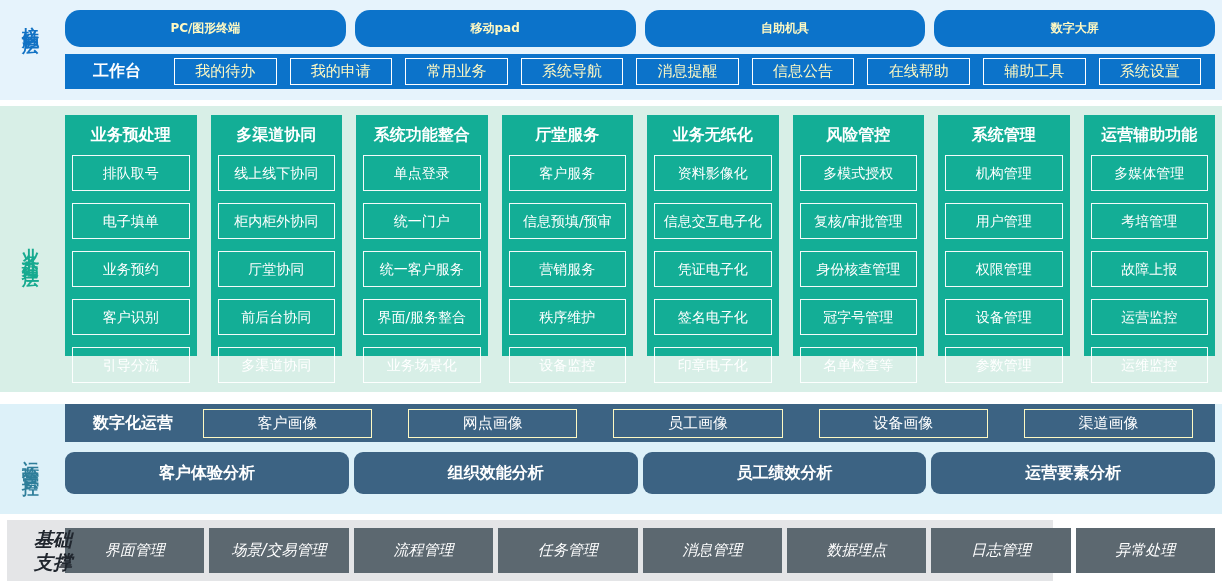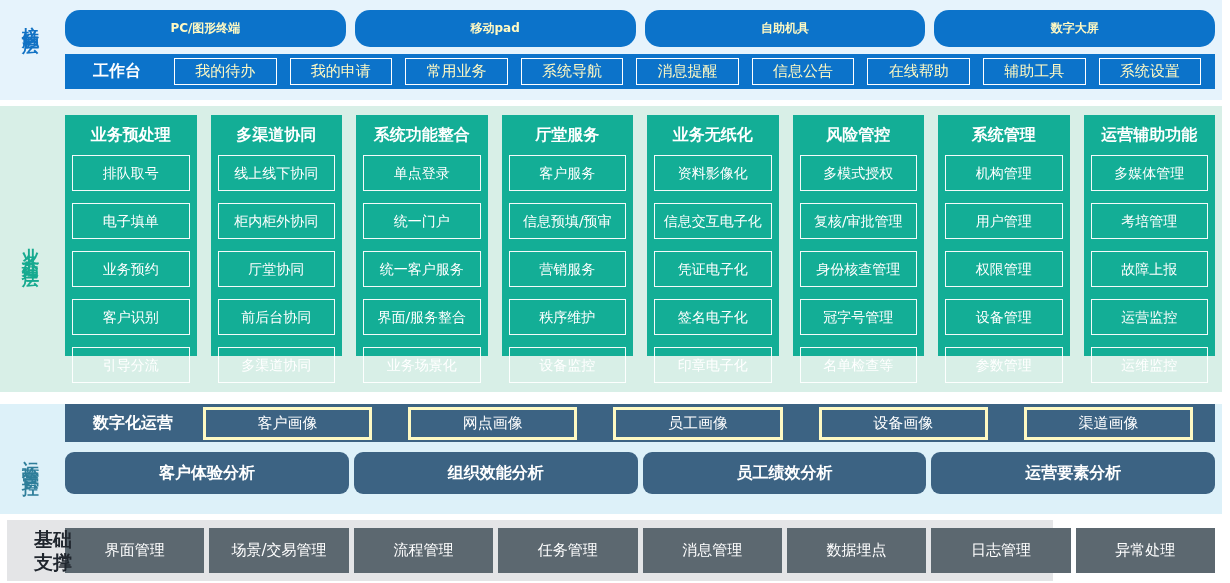--- a/index.html
+++ b/index.html
@@ -2,21 +2,21 @@
 <html><head>
 <meta charset="utf-8">
 <style>
   html,body{margin:0;padding:0;background:#ffffff;font-family:"DejaVu Sans","Liberation Sans",sans-serif;}
   .canvas{position:relative;width:1230px;height:583px;background:#ffffff;overflow:hidden;}
 
   .strip{position:relative;width:1222px;box-sizing:border-box;}
   .strip-contact{height:100px;background:#e6f3fc;}
   .strip-business{height:286px;background:#d8efe7;margin-top:6px;}
   .strip-ops{height:110px;background:#ddf1f9;margin-top:8px;}
-  .strip-foundation{height:61px;background:#e4e5e7;margin-top:6px;margin-left:7px;width:1046px;}
+  .strip-foundation{height:61px;background:#e4e5e7;margin-top:6px;margin-left:7px;width:1046px;font-style:italic;}
 
   .vlabel{position:absolute;left:20px;writing-mode:vertical-rl;text-orientation:upright;
           font-weight:bold;font-size:17px;letter-spacing:6px;white-space:nowrap;}
   .vlabel-blue{color:#1272c4;top:13px;}
   .vlabel-green{color:#17aa90;top:50%;transform:translateY(-50%);}
   .vlabel-teal{color:#2e7e9a;top:50%;transform:translateY(-50%);}
   .flabel{position:absolute;left:27px;top:50%;transform:translateY(-50%);
           font-weight:bold;font-size:19px;color:#20262e;line-height:1.22;white-space:nowrap;}
 
   .content{margin-left:65px;width:1150px;}
@@ -40,21 +40,21 @@
   .col-item{height:34px;margin-bottom:12px;border:1px solid rgba(255,255,255,.95);color:#fff;
             font-size:14px;display:flex;align-items:center;justify-content:center;
             text-align:center;line-height:1.15;padding:0 2px;}
   .col-item:last-child{margin-bottom:0;}
 
   
   .digital{margin-top:12px;height:38px;background:#3c6383;display:flex;align-items:center;
            padding:0 22px 0 28px;box-sizing:border-box;}
   .digital-label{color:#fff;font-weight:bold;font-size:16px;margin-right:30px;white-space:nowrap;}
   .digital-items{flex:1;display:flex;gap:36px;}
-  .digital-item{flex:1;height:27px;border:3px solid #fef9c3;color:#fff;font-size:15px;
+  .digital-item{flex:1;height:27px;border:1px solid #fef9c3;color:#fff;font-size:15px;
                 display:flex;align-items:center;justify-content:center;white-space:nowrap;}
   .analysis{margin-top:10px;display:flex;gap:5px;}
   .analysis-item{flex:1;height:42px;background:#3c6383;border-radius:9px;color:#fff;
                  font-weight:bold;font-size:16px;display:flex;align-items:center;justify-content:center;}
 
   
   .foundation-items{margin-left:58px;width:1150px;display:flex;gap:5px;padding-top:8px;}
   .f-item{flex:1;height:45px;background:#5c6870;color:#fff;font-size:15px;
           display:flex;align-items:center;justify-content:center;white-space:nowrap;}
 </style>

